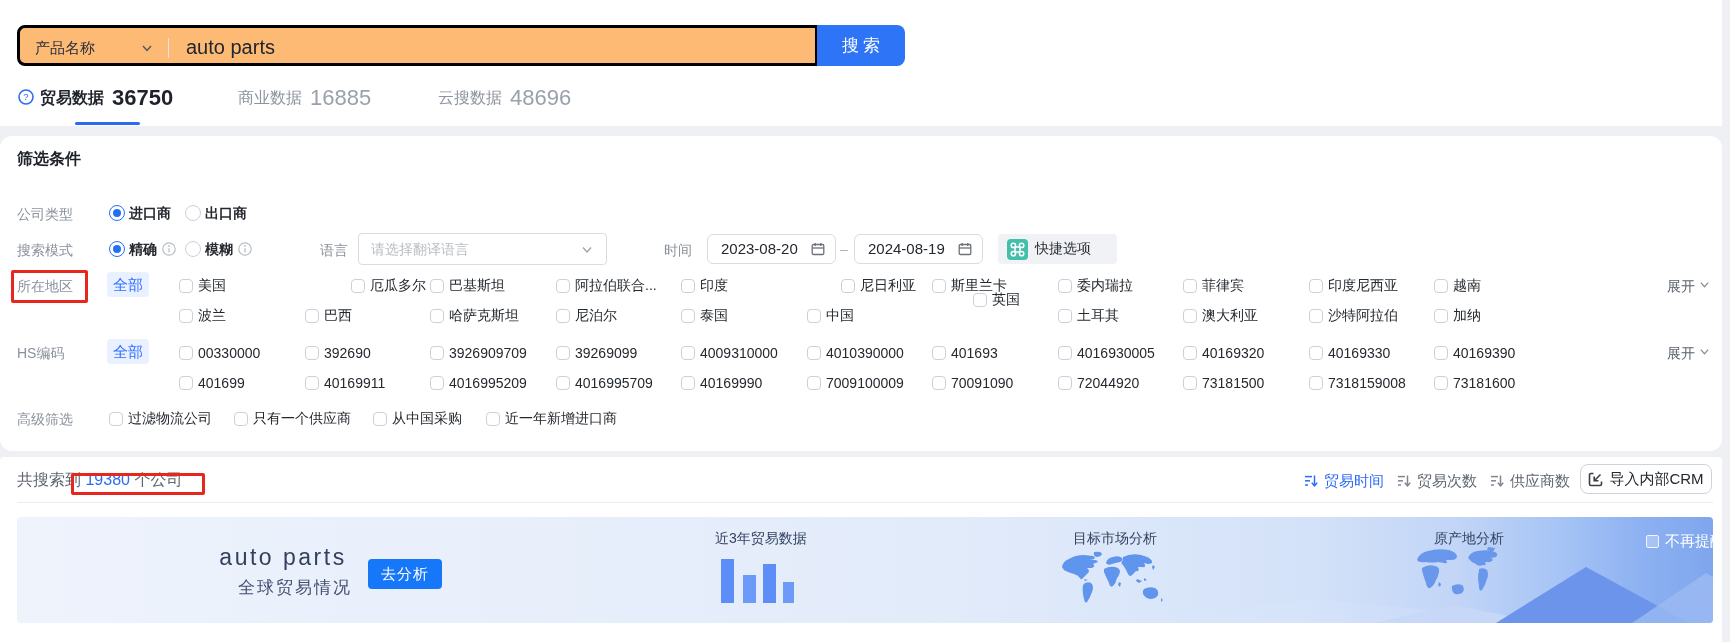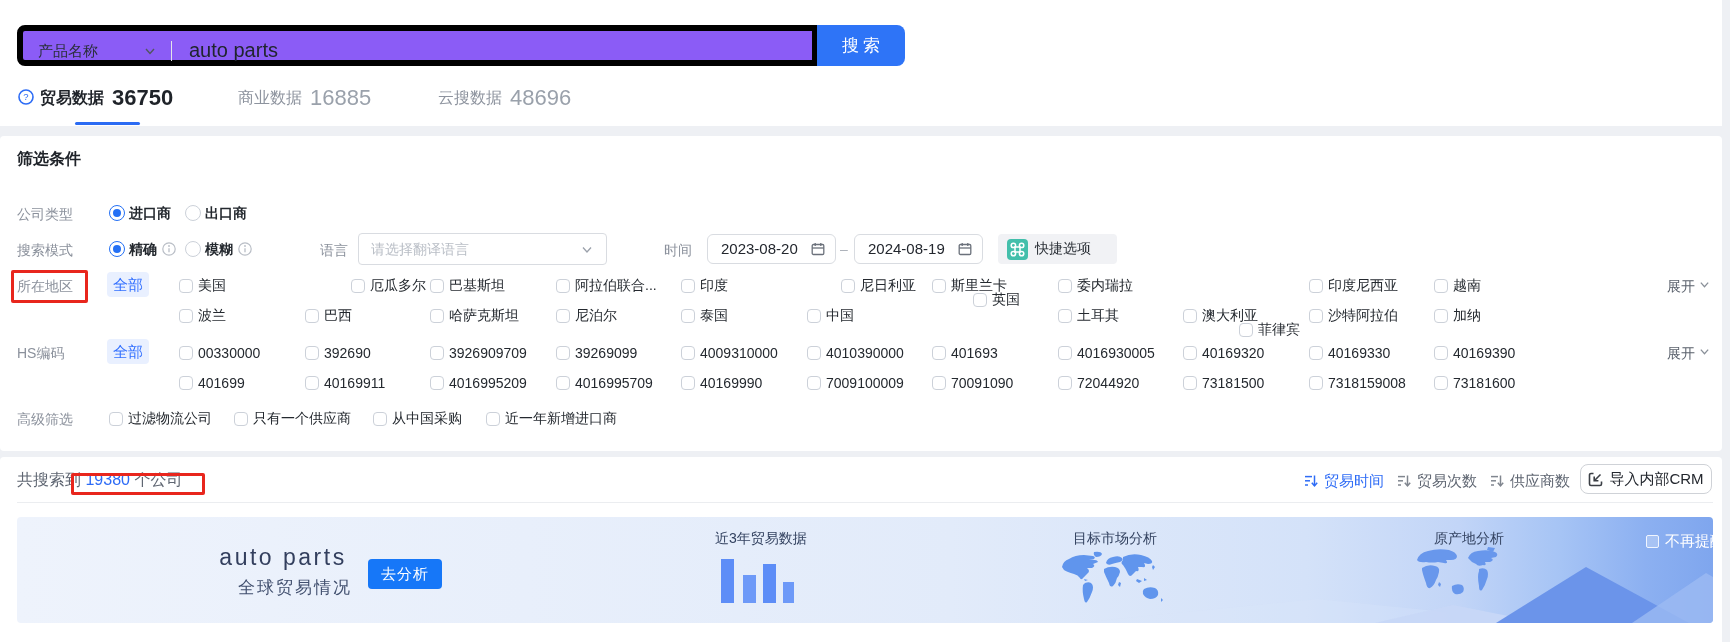--- a/index.html
+++ b/index.html
@@ -3,36 +3,36 @@
 <meta charset="utf-8">
 <style>
 * { margin:0; padding:0; box-sizing:border-box; }
 html,body { width:1730px; height:642px; background:#eef0f4; font-family:"Liberation Sans", sans-serif; overflow:hidden; }
 #page { position:relative; width:1730px; height:642px; }
 .abs { position:absolute; }
 
 
 #top { left:0; top:0; width:1722px; height:126px; background:#fff; }
 #searchbar { left:17px; top:25px; width:888px; height:41px; }
-#searchbox { left:0; top:0; width:801px; height:41px; background:#8b5cf6; border:6px solid #000000; border-radius:8px 0 0 8px; }
+#searchbox { left:0; top:0; width:801px; height:41px; background:#fdba74; border:3px solid #000000; border-radius:8px 0 0 8px; }
 #selArea { left:15px; top:0; height:39px; line-height:39px; font-size:15px; color:#2a2f3a; }
 #selChev { left:121px; top:14px; }
 #selDiv { left:148px; top:10px; width:1px; height:20px; background:#e3e5e8; }
 #searchText { left:166px; top:0; height:39px; line-height:38px; font-size:20px; color:#20252e; }
 #searchBtn { left:800px; top:0; width:88px; height:41px; background:#2e74f7; border-radius:0 8px 8px 0; color:#fff; font-size:17px; text-align:center; line-height:41px; letter-spacing:4px; text-indent:4px; }
 
 
 .tabnum { font-size:22px; }
 #tabs { left:0; top:84px; width:1730px; height:28px; }
 #qicon { left:18px; top:5px; }
 .tabL { top:0; height:28px; display:flex; align-items:center; }
 #underline { left:75px; top:38px; width:65px; height:3px; background:#2b6bf3; border-radius:2px; }
 
 
-#filters { left:0; top:136px; width:1722px; height:315px; background:#fff; border-radius:4px; }
+#filters { left:0; top:136px; width:1722px; height:315px; background:#fff; border-radius:12px; }
 #ftitle { left:17px; top:13px; font-size:16px; color:#1f2329; font-weight:700; }
 .rowlab { left:17px; font-size:14px; color:#8b919c; }
 .dark14 { font-size:14px; color:#24292f; }
 .radio-on { width:16px; height:16px; border-radius:50%; border:1.5px solid #2470f5; background:#fff; }
 .radio-on::after { content:""; position:absolute; left:3px; top:3px; width:8px; height:8px; border-radius:50%; background:#2470f5; }
 .radio-off { width:16px; height:16px; border-radius:50%; border:1.5px solid #ccd1d9; background:#fff; }
 .cbitem { display:flex; align-items:center; gap:5px; height:18px; }
 .cblab { font-size:14px; color:#24292f; white-space:nowrap; }
 .cb { flex:0 0 14px; width:14px; height:14px; border:1px solid #ccd1d9; border-radius:4px; background:#fff; }
 .allbtn { width:42px; height:25px; background:#e9f0ff; border-radius:4px; color:#3370ff; font-size:15px; text-align:center; line-height:25px; }
@@ -200,21 +200,21 @@
         <span class="cblab">尼日利亚</span>
       </div>
     <div class="abs cbitem" style="left:932px;top:141px;">
         <span class="cb"></span>
         <span class="cblab">斯里兰卡</span>
       </div>
     <div class="abs cbitem" style="left:1058px;top:141px;">
         <span class="cb"></span>
         <span class="cblab">委内瑞拉</span>
       </div>
-    <div class="abs cbitem" style="left:1239px;top:141px;margin-top:44px;">
+    <div class="abs cbitem" style="left:1183px;top:141px;">
         <span class="cb"></span>
         <span class="cblab">菲律宾</span>
       </div>
     <div class="abs cbitem" style="left:1309px;top:141px;">
         <span class="cb"></span>
         <span class="cblab">印度尼西亚</span>
       </div>
     <div class="abs cbitem" style="left:1434px;top:141px;">
         <span class="cb"></span>
         <span class="cblab">越南</span>

